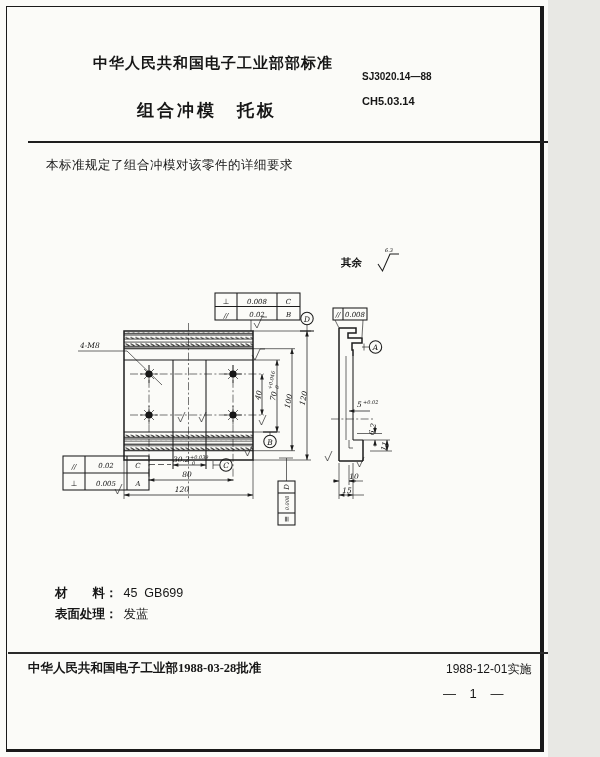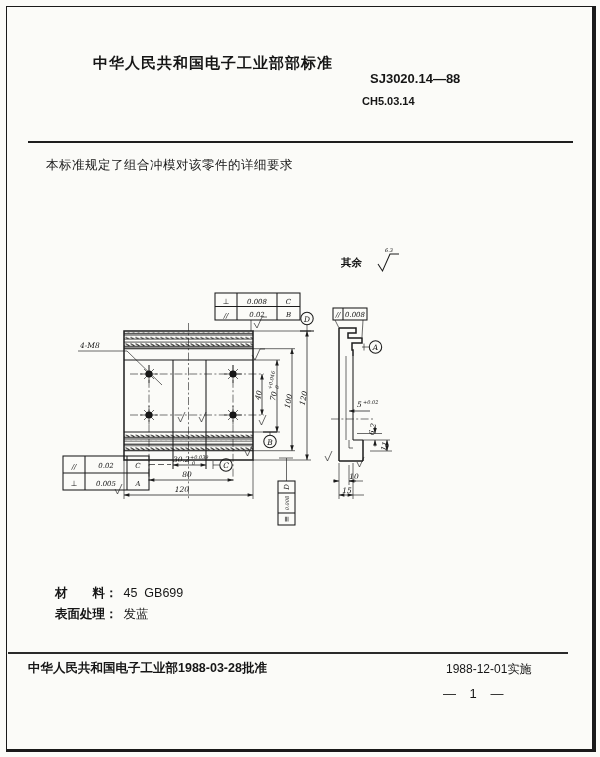--- a/index.html
+++ b/index.html
@@ -1,32 +1,32 @@
 <!DOCTYPE html>
 <html><head>
 <meta charset="utf-8">
 <style>
   html,body{margin:0;padding:0;background:#e8e8e4;}
-  #page{position:relative;width:600px;height:757px;background:#fbfbf8;overflow:hidden;
+  #page{position:relative;width:548px;height:757px;background:#fbfbf8;overflow:hidden;
         font-family:"Liberation Sans","DejaVu Sans",sans-serif;color:#161616;}
   #frame{position:absolute;left:6px;top:6px;right:4px;bottom:5px;
          border:1.5px solid #1a1a1a;border-right-width:4px;border-bottom-width:3px;pointer-events:none;}
   .abs{position:absolute;}
   #org-title{left:93px;top:54px;font-size:15px;font-weight:700;letter-spacing:1px;}
-  #std-no{left:370px;top:71px;font-size:13px;font-weight:700;}
+  #std-no{left:362px;top:71px;font-size:10px;font-weight:700;}
   #std-code{left:362px;top:95px;font-size:11px;font-weight:700;}
   #doc-title{left:137px;top:99px;font-size:17px;font-weight:700;letter-spacing:3px;}
   .hrule{height:2px;background:#1e1e1e;}
   #hr1{left:28px;top:141px;width:545px;}
   #hr2{left:8px;top:652px;width:560px;background:#2a2a2a;}
   #scope{left:46px;top:157px;font-size:12.5px;letter-spacing:0.5px;}
   #specs{left:55px;top:583px;font-size:12.5px;line-height:21px;}
   .spec-label{font-weight:700;white-space:pre;text-align:center;}
   .spec-value{white-space:pre;margin-left:6px;}
-  #approval{left:28px;top:660px;font-size:12.5px;font-weight:700;}
+  #approval{left:28px;top:660px;font-size:12.5px;font-weight:700;font-family:Liberation Serif, serif;}
   #impl{left:446px;top:661px;font-size:12px;}
   #pageno{left:443px;top:686px;font-size:13px;letter-spacing:5px;}
   
   svg{position:absolute;left:30px;top:243px;}
   .s-th{stroke:#1c1c1c;stroke-width:1.5;fill:none;}
   .s-ln{stroke:#1c1c1c;stroke-width:1.05;fill:none;}
   .s-tn{stroke:#1c1c1c;stroke-width:0.65;fill:none;}
   .s-cl{stroke:#1c1c1c;stroke-width:0.6;fill:none;stroke-dasharray:8 2.4 2 2.4;}
   .s-dim{stroke:#1c1c1c;stroke-width:0.75;fill:none;}
   .s-dash{stroke:#1c1c1c;stroke-width:0.7;fill:none;stroke-dasharray:6 3;}
@@ -38,20 +38,21 @@
 </style>
 </head>
 <body>
 
 <div id="page">
   <div id="frame"></div>
 
   <div class="abs" id="org-title">中华人民共和国电子工业部部标准</div>
   <div class="abs" id="std-no">SJ3020.14—88</div>
   <div class="abs" id="std-code">CH5.03.14</div>
+  <div class="abs" id="doc-title">组合冲模　托板</div>
   <div class="abs hrule" id="hr1"></div>
   <div class="abs" id="scope">本标准规定了组合冲模对该零件的详细要求</div>
 
   <svg width="540" height="330" viewBox="0 0 540 330">
     <defs>
       <marker id="ar" orient="auto-start-reverse" markerWidth="9" markerHeight="7" refX="7.6" refY="2.75">
         <path d="M0.4,0.3 L7.6,2.75 L0.4,5.2 Z" fill="#1c1c1c"></path>
       </marker>
       <pattern id="bandp" width="5" height="6.5" patternUnits="userSpaceOnUse">
         <path d="M0,1 H5 M0.5,3.2 l4,2.2 M0,5.8 H5" stroke="#222" stroke-width="1"></path>

